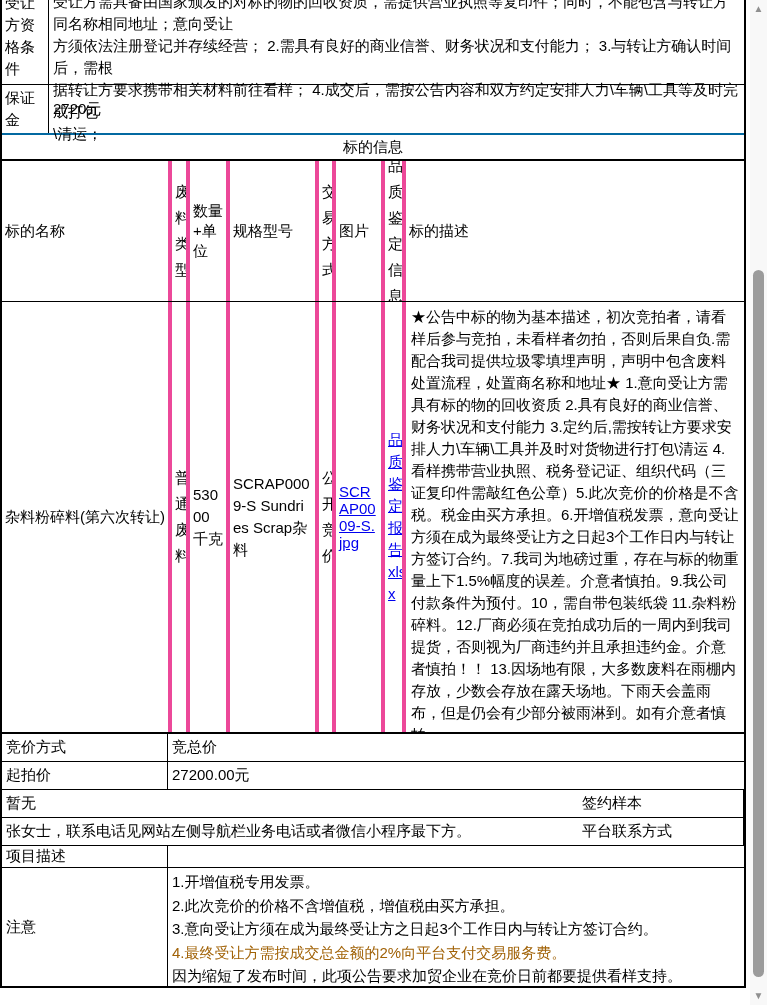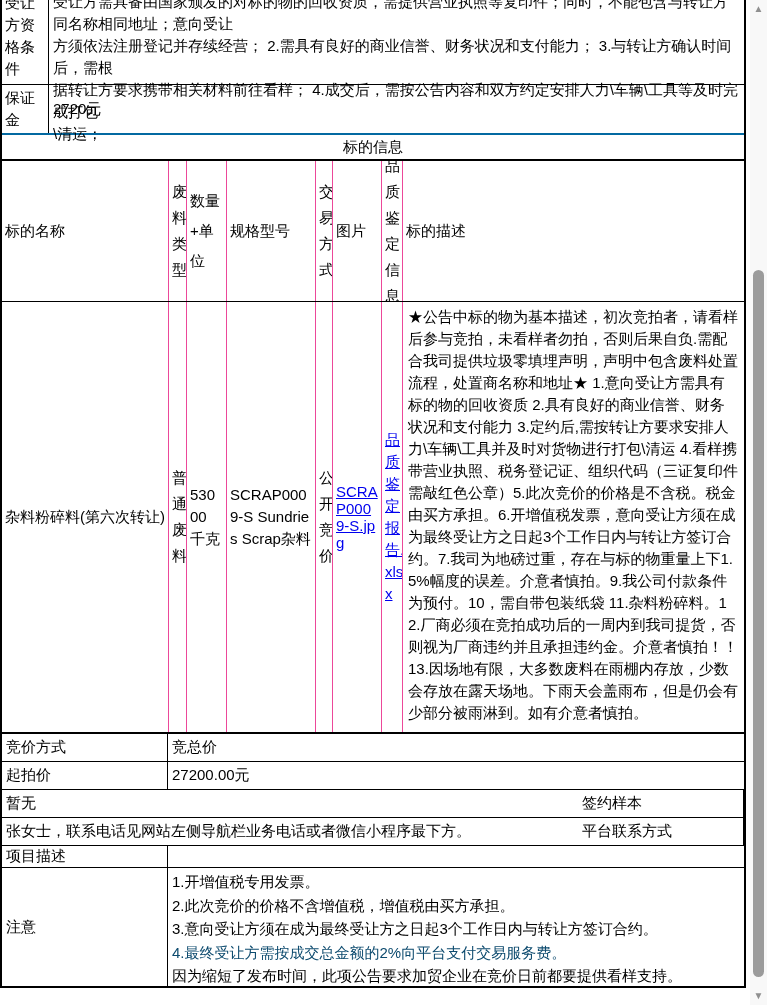--- a/index.html
+++ b/index.html
@@ -50,26 +50,26 @@
 
   
   .grid {
     display: grid;
     grid-template-columns: 166px 18px 40px 89px 17px 49px 21px 1fr;
   }
   .headerRow { border-top: 2px solid #000; height: 140px; }
   .dataRow   { border-top: 1px solid #000; height: 430px; }
   .gcell {
     box-sizing: border-box;
-    border-left: 1px solid #ec4899;
+    border-left: 4px solid #ec4899;
     padding: 2px 3px;
     overflow: hidden;
   }
   .gcell:first-child { border-left: none; }
-  .hcell { display: flex; align-items: center; line-height: 30px; word-break: break-all; }
+  .hcell { display: flex; align-items: center; line-height: 20px; word-break: break-all; }
   .dcell { display: flex; align-items: center; line-height: 22px; word-break: break-all; }
   .desc  {
     display: block;
     padding: 4px 5px;
     line-height: 22px;
     word-break: break-all;
   }
   .narrow { line-height: 26px; }
   a.filelink { color: #0000ee; text-decoration: underline; word-break: break-all; display: inline-block; }
   .imglink { line-height: 17px; }
@@ -82,21 +82,21 @@
     padding: 0 4px;
     display: flex; align-items: center;
   }
   .brow { height: 27px; }
   .brow-short { height: 21px; gap: 6px; }
   .bold { font-weight: normal; }
   .bigTop { border-top: 2px solid #000000; }
   .noticeRow { height: 118px; }
   .noticeContent { flex: 1; padding: 2px 4px; }
   .noticeLine { line-height: 23.5px; }
-  .red { color: #0c4a6e; }
+  .red { color: #a16207; }
 
   
   .scroll-track {
     position: fixed; top: 0; right: 0;
     width: 17px; height: 1005px;
     background: #f8f8f8;
   }
   .scroll-arrow {
     position: absolute; left: 0; width: 17px;
     text-align: center; color: #8f8f8f;

